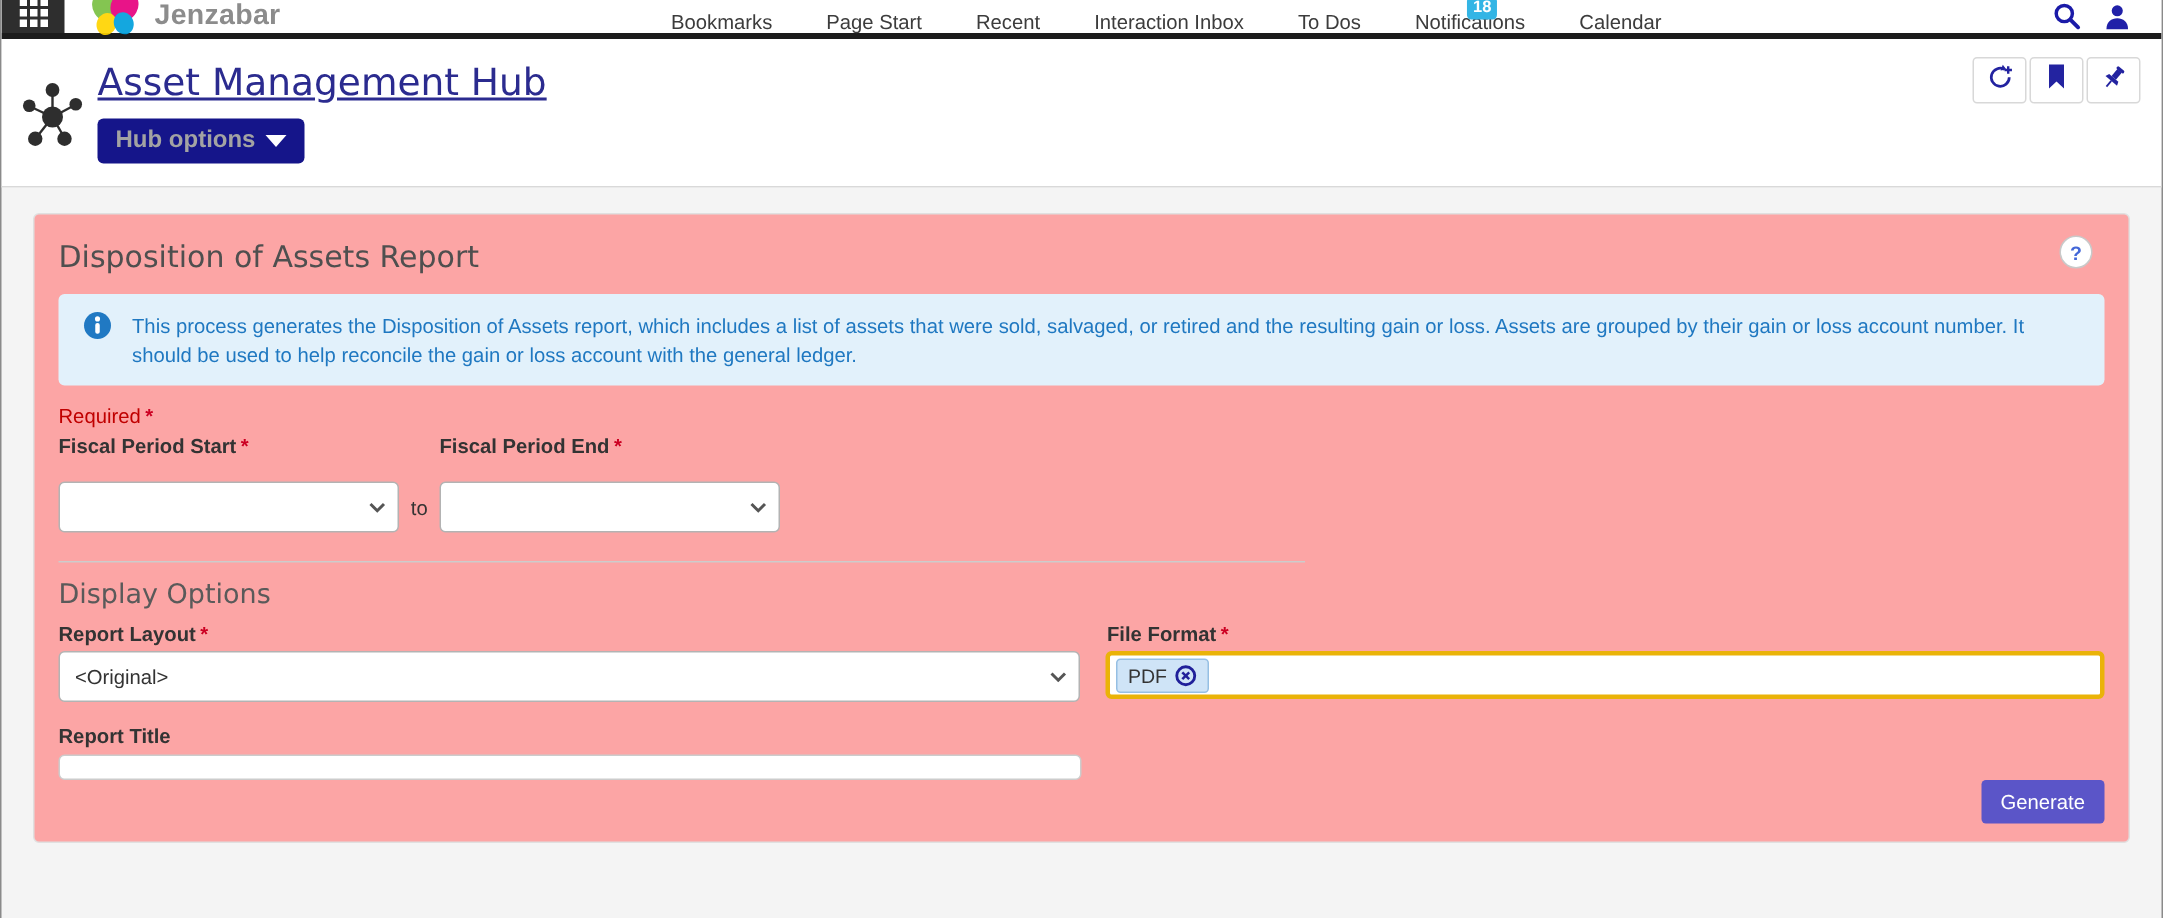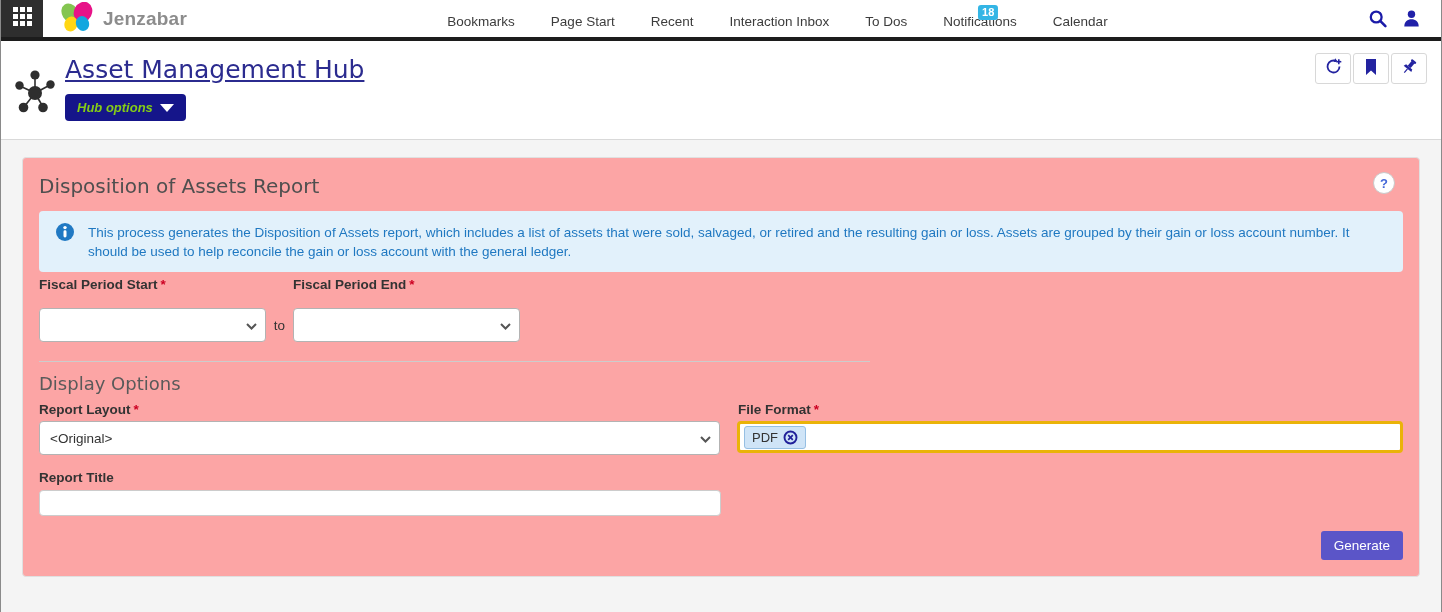--- a/index.html
+++ b/index.html
@@ -6,21 +6,21 @@
   html,body { width:1442px; height:612px; overflow:hidden; }
   body {
     font-family:"Liberation Sans", sans-serif;
     background:#f4f4f4;
     position:relative;
     border-left:1px solid #8a8a8a;
     border-right:1px solid #8a8a8a;
   }
 
   
-  .topbar { height:37px; background:#fff; display:flex; align-items:stretch; position:relative; }
+  .topbar { height:22px; background:#fff; display:flex; align-items:stretch; position:relative; }
   .topbar-underline { height:4px; background:#1c1c1c; width:100%; }
   .app-menu-btn { width:42px; background:#2e2e2e; display:flex; align-items:center; justify-content:center; cursor:pointer; }
   .brand { display:flex; align-items:center; gap:6px; padding:0 10px 0 14px; }
   .brand-name { font-size:19px; color:#8c8c8c; font-weight:600; letter-spacing:.2px; }
   .topnav { display:flex; align-items:center; gap:34px; margin:0 auto; padding-top:6px; }
   .nav-item { position:relative; font-size:13.5px; color:#3c3c3c; cursor:pointer; padding:2px 1px; white-space:nowrap; }
   .nav-badge {
     position:absolute; top:-7px; left:50%; transform:translateX(-10%);
     background:#33b5e5; color:#fff; font-size:11px; line-height:13px;
     padding:1px 4px; border-radius:3px; font-weight:bold;
@@ -30,24 +30,23 @@
 
   
   .hub-header { background:#fff; border-bottom:1px solid #d9d9d9; padding:14px 14px 14px 8px; display:flex; position:relative; height:99px; }
   .hub-icon-wrap { width:52px; display:flex; justify-content:center; padding-top:8px; }
   .hub-title-block { padding-left:4px; }
   .hub-title {
     font-family:"DejaVu Sans", sans-serif;
     font-size:25px; color:#2b2b8f; text-decoration:underline; cursor:pointer; font-weight:500;
   }
   .hub-options-btn {
-    margin-top:10px; background:#15158a; color:#84cc16; border:none; border-radius:4px;
-    font-size:13px; font-weight:bold; padding:6px 12px; display:inline-flex; align-items:center; gap:7px; cursor:pointer;
+    margin-top:10px; background:#15158a; color:#a3a3a3; border:none; border-radius:4px;
+    font-size:16px; font-weight:bold; padding:6px 12px; display:inline-flex; align-items:center; gap:7px; cursor:pointer;
     font-family:"Liberation Sans", sans-serif;
-    font-style:italic;
   }
   .caret-down { width:0; height:0; border-left:7px solid transparent; border-right:7px solid transparent; border-top:8px solid #fff; }
   .hub-actions { position:absolute; top:12px; right:14px; display:flex; gap:2px; }
   .hub-action-btn {
     width:36px; height:31px; background:#fff; border:1px solid #d8d8d8; border-radius:3px;
     display:flex; align-items:center; justify-content:center; cursor:pointer;
   }
 
   
   .card {
@@ -246,20 +245,23 @@
     <span>
       <svg width="20" height="20" viewBox="0 0 20 20">
         <circle cx="10" cy="10" r="9" fill="#2079c3"></circle>
         <circle cx="10" cy="5.6" r="1.7" fill="#fff"></circle>
         <rect x="8.5" y="8.3" width="3" height="7.2" rx="1.4" fill="#fff"></rect>
       </svg>
     </span>
     <div class="info-text">This process generates the Disposition of Assets report, which includes a list of assets that were sold, salvaged, or retired and the resulting gain or loss. Assets are grouped by their gain or loss account number. It should be used to help reconcile the gain or loss account with the general ledger.</div>
   </div>
 
+  <div class="required-note">
+    <span>Required</span><span class="asterisk">*</span>
+  </div>
 
   <div class="fp-labels">
     <div class="l1 field-label">
       <span>Fiscal Period Start</span><span class="asterisk">*</span>
     </div>
     <div class="field-label">
       <span>Fiscal Period End</span><span class="asterisk">*</span>
     </div>
   </div>
 

